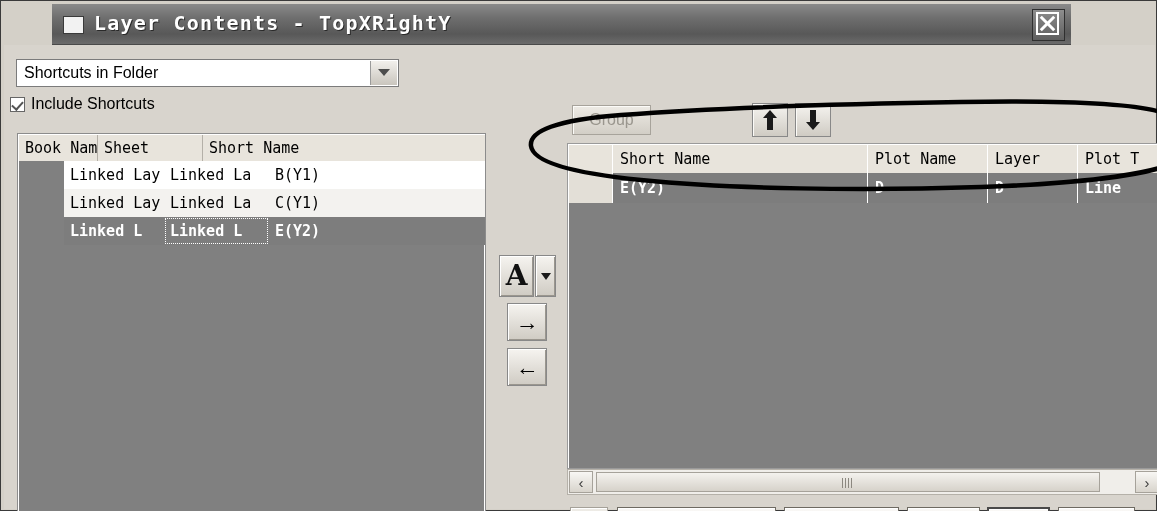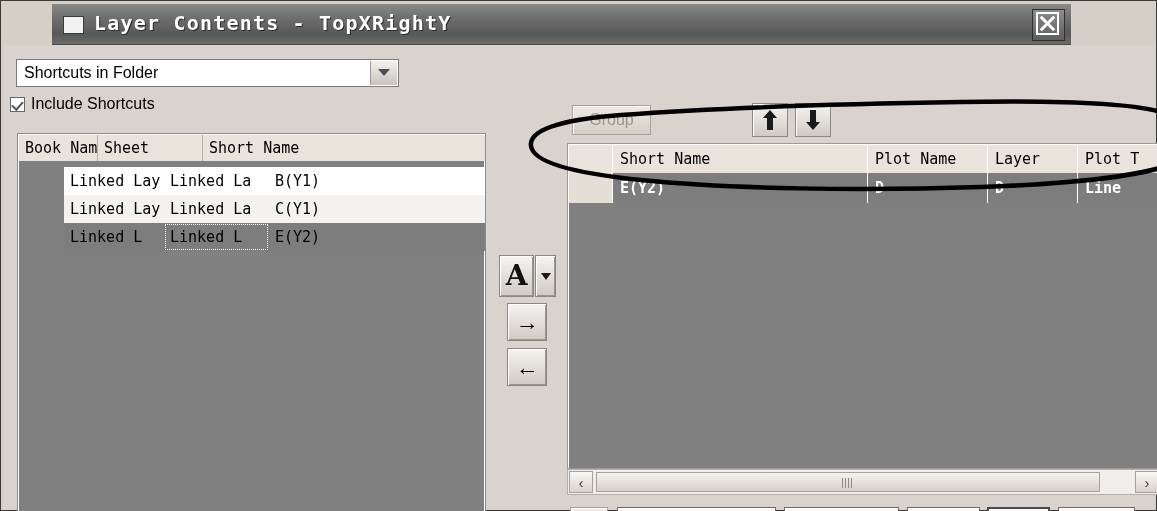--- a/index.html
+++ b/index.html
@@ -142,34 +142,34 @@
   }
   .lt-header .th {
     font-family: "DejaVu Sans Mono", monospace;
     font-size: 15px; color: #000;
     padding: 4px 0 0 6px;
     box-sizing: border-box;
     border-right: 1px solid #b4b0a8;
     white-space: nowrap;
     overflow: hidden;
   }
-  .lt-body { position: absolute; left: 1px; top: 33px; width: 467px; padding-left: 45px; }
+  .lt-body { position: absolute; left: 1px; top: 27px; width: 467px; padding-left: 45px; }
   .lt-row { display: flex; height: 28px; }
   .lt-row .td {
     font-family: "DejaVu Sans Mono", monospace;
     font-size: 15px; color: #000;
     padding: 5px 0 0 6px;
     box-sizing: border-box;
     white-space: nowrap;
     overflow: hidden;
   }
   .lt-row.r0 { background: #ffffff; }
   .lt-row.r1 { background: #f3f2ef; }
   .lt-row.sel { background: #7d7d7d; }
-  .lt-row.sel .td { color: #000000; font-weight: normal; }
+  .lt-row.sel .td { color: #ffffff; font-weight: bold; }
   .lt-row.sel .td.focus { outline: 1px dotted #ffffff; outline-offset: -2px; }
 
   
   .mid-btn {
     position: absolute;
     background: linear-gradient(to bottom,#f6f4f0,#cfcbc3);
     border: 1px solid #888;
     box-shadow: inset 1px 1px 0 #ffffff, inset -1px -1px 0 #9a968e;
     cursor: pointer;
     box-sizing: border-box;

